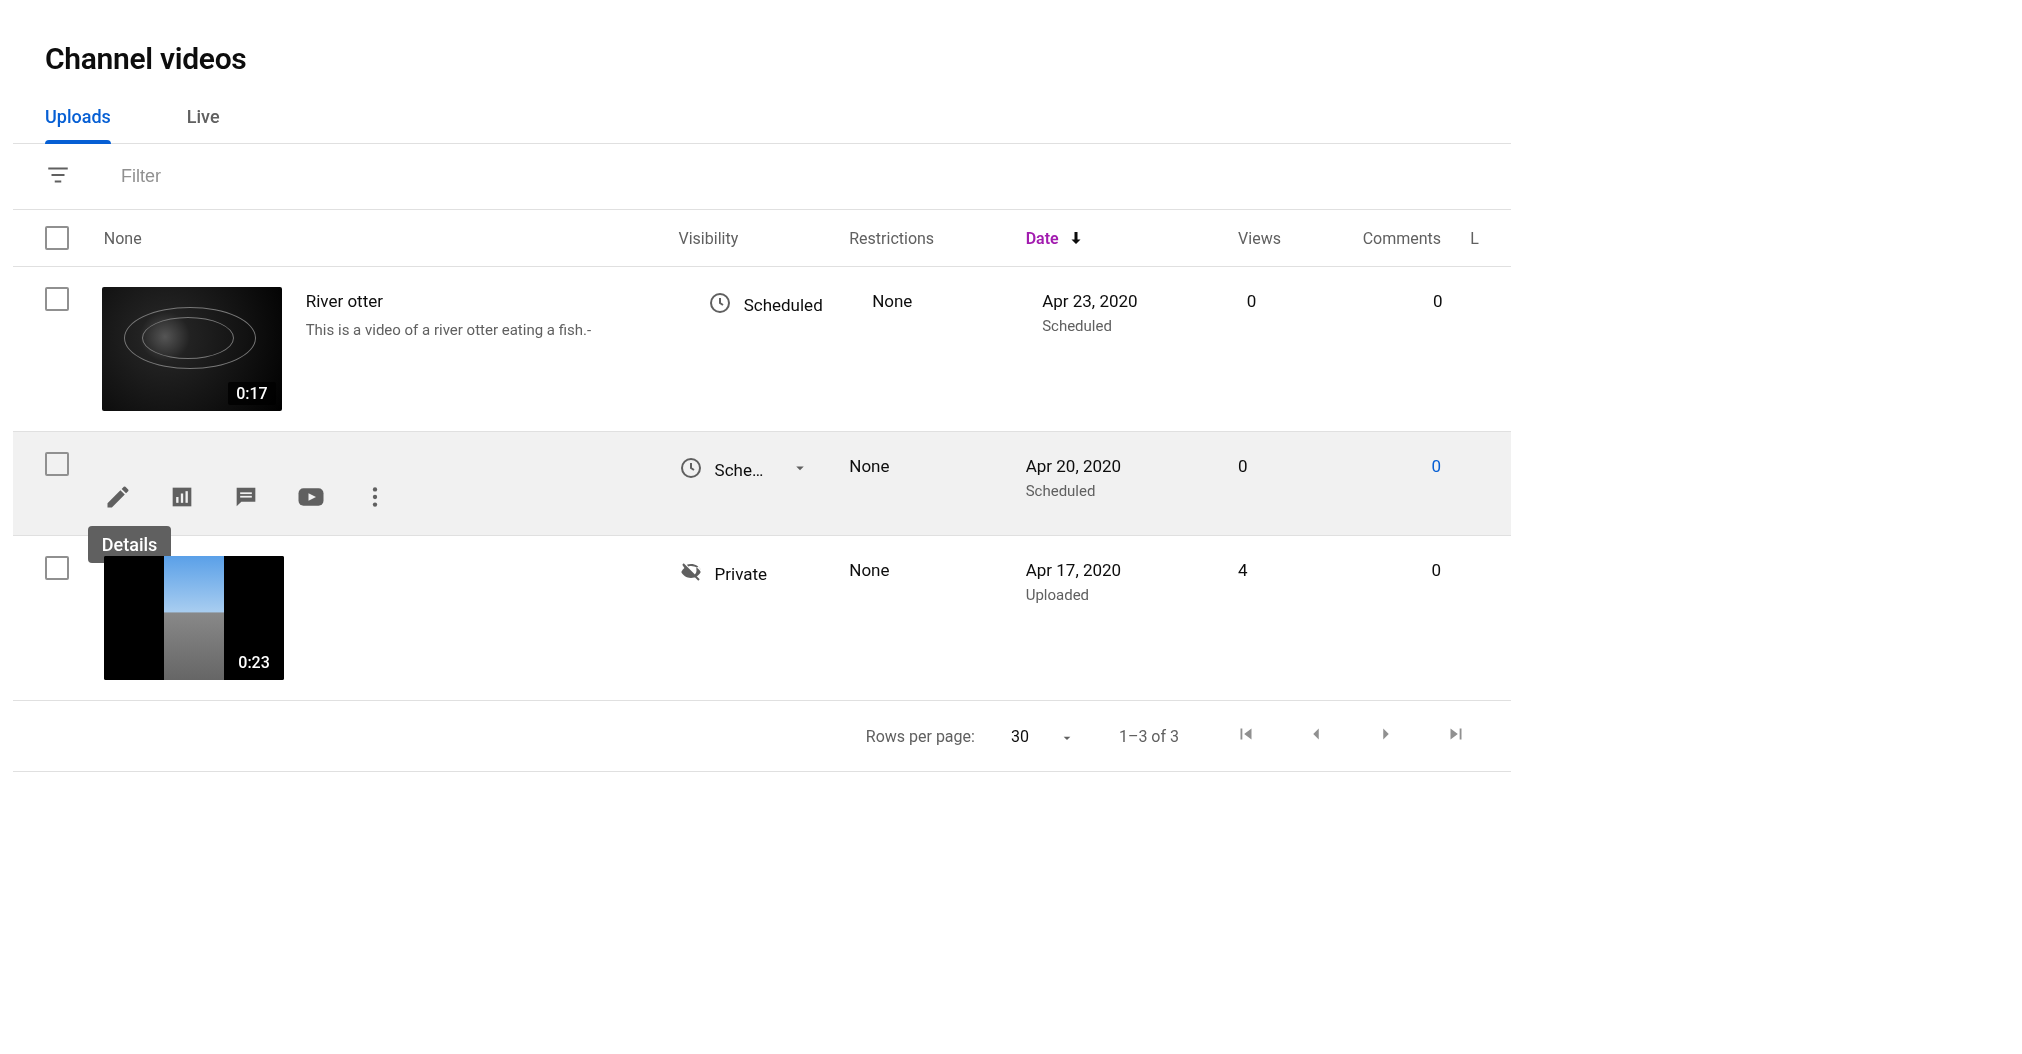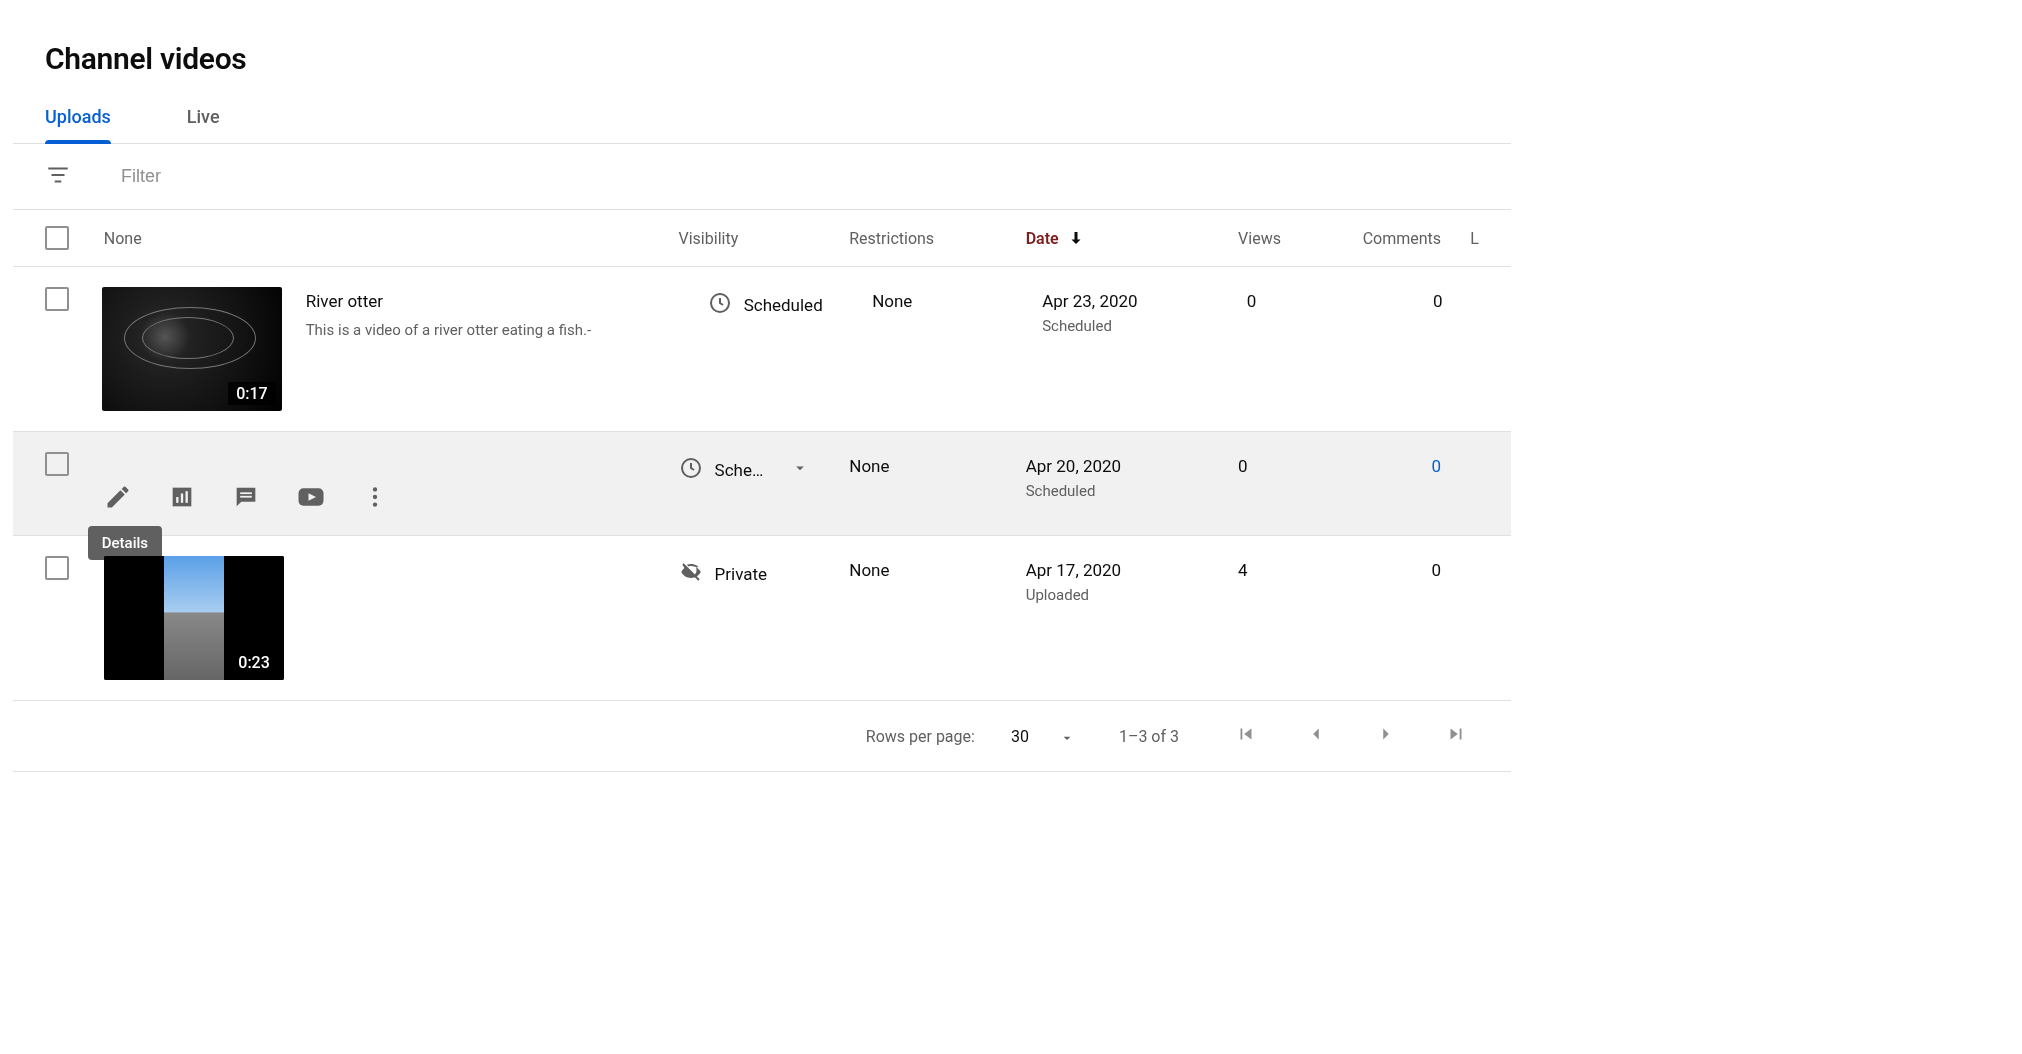--- a/index.html
+++ b/index.html
@@ -76,21 +76,21 @@
   }
   .col-check { width: 62px; display:flex; align-items:center; }
   .col-video { width: 606px; }
   .col-visibility { width: 180px; }
   .col-restrictions { width: 186px; }
   .col-date { width: 224px; }
   .col-views { width: 86px; text-align: left; }
   .col-comments { width: 128px; text-align: right; }
   .col-rest { width: 40px; text-align: right; }
 
-  .sorted { color: #7f1d1d; font-weight: 600; display:inline-flex; align-items:center; gap:8px;}
+  .sorted { color: #a21caf; font-weight: 600; display:inline-flex; align-items:center; gap:8px;}
 
   .checkbox {
     width: 24px; height: 24px;
     border: 2px solid #909090;
     border-radius: 2px;
     cursor: pointer;
   }
 
   .row {
     display: flex;
@@ -118,21 +118,21 @@
     color:#606060;
     position:relative;
   }
   .row-action-btn { cursor:pointer; }
 
   .tooltip {
     position:absolute;
     top: 74px; left: -16px;
     background: #606060;
     color:#fff;
-    font-size:15px;
+    font-size:18px;
     padding: 8px 14px;
     border-radius: 4px;
     font-weight:500;
   }
 
   .vis-cell { display:flex; align-items:center; gap:12px; color:#0d0d0d; font-size:17px; padding-top:4px;}
   .vis-icon { color:#606060; }
   .vis-caret { color:#606060; margin-left:16px; }
 
   .restr-cell, .date-cell, .num-cell { font-size:17px; padding-top:4px; }

